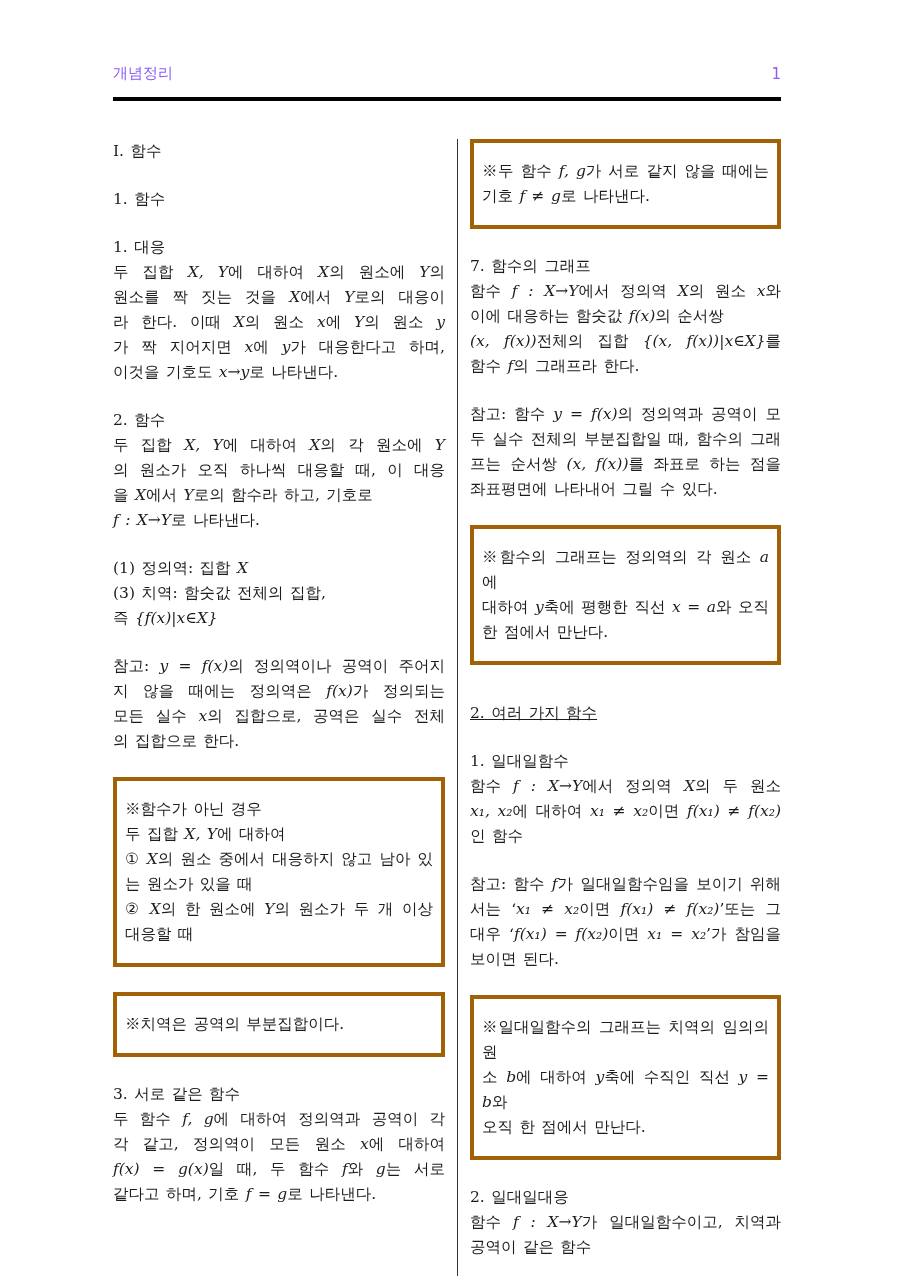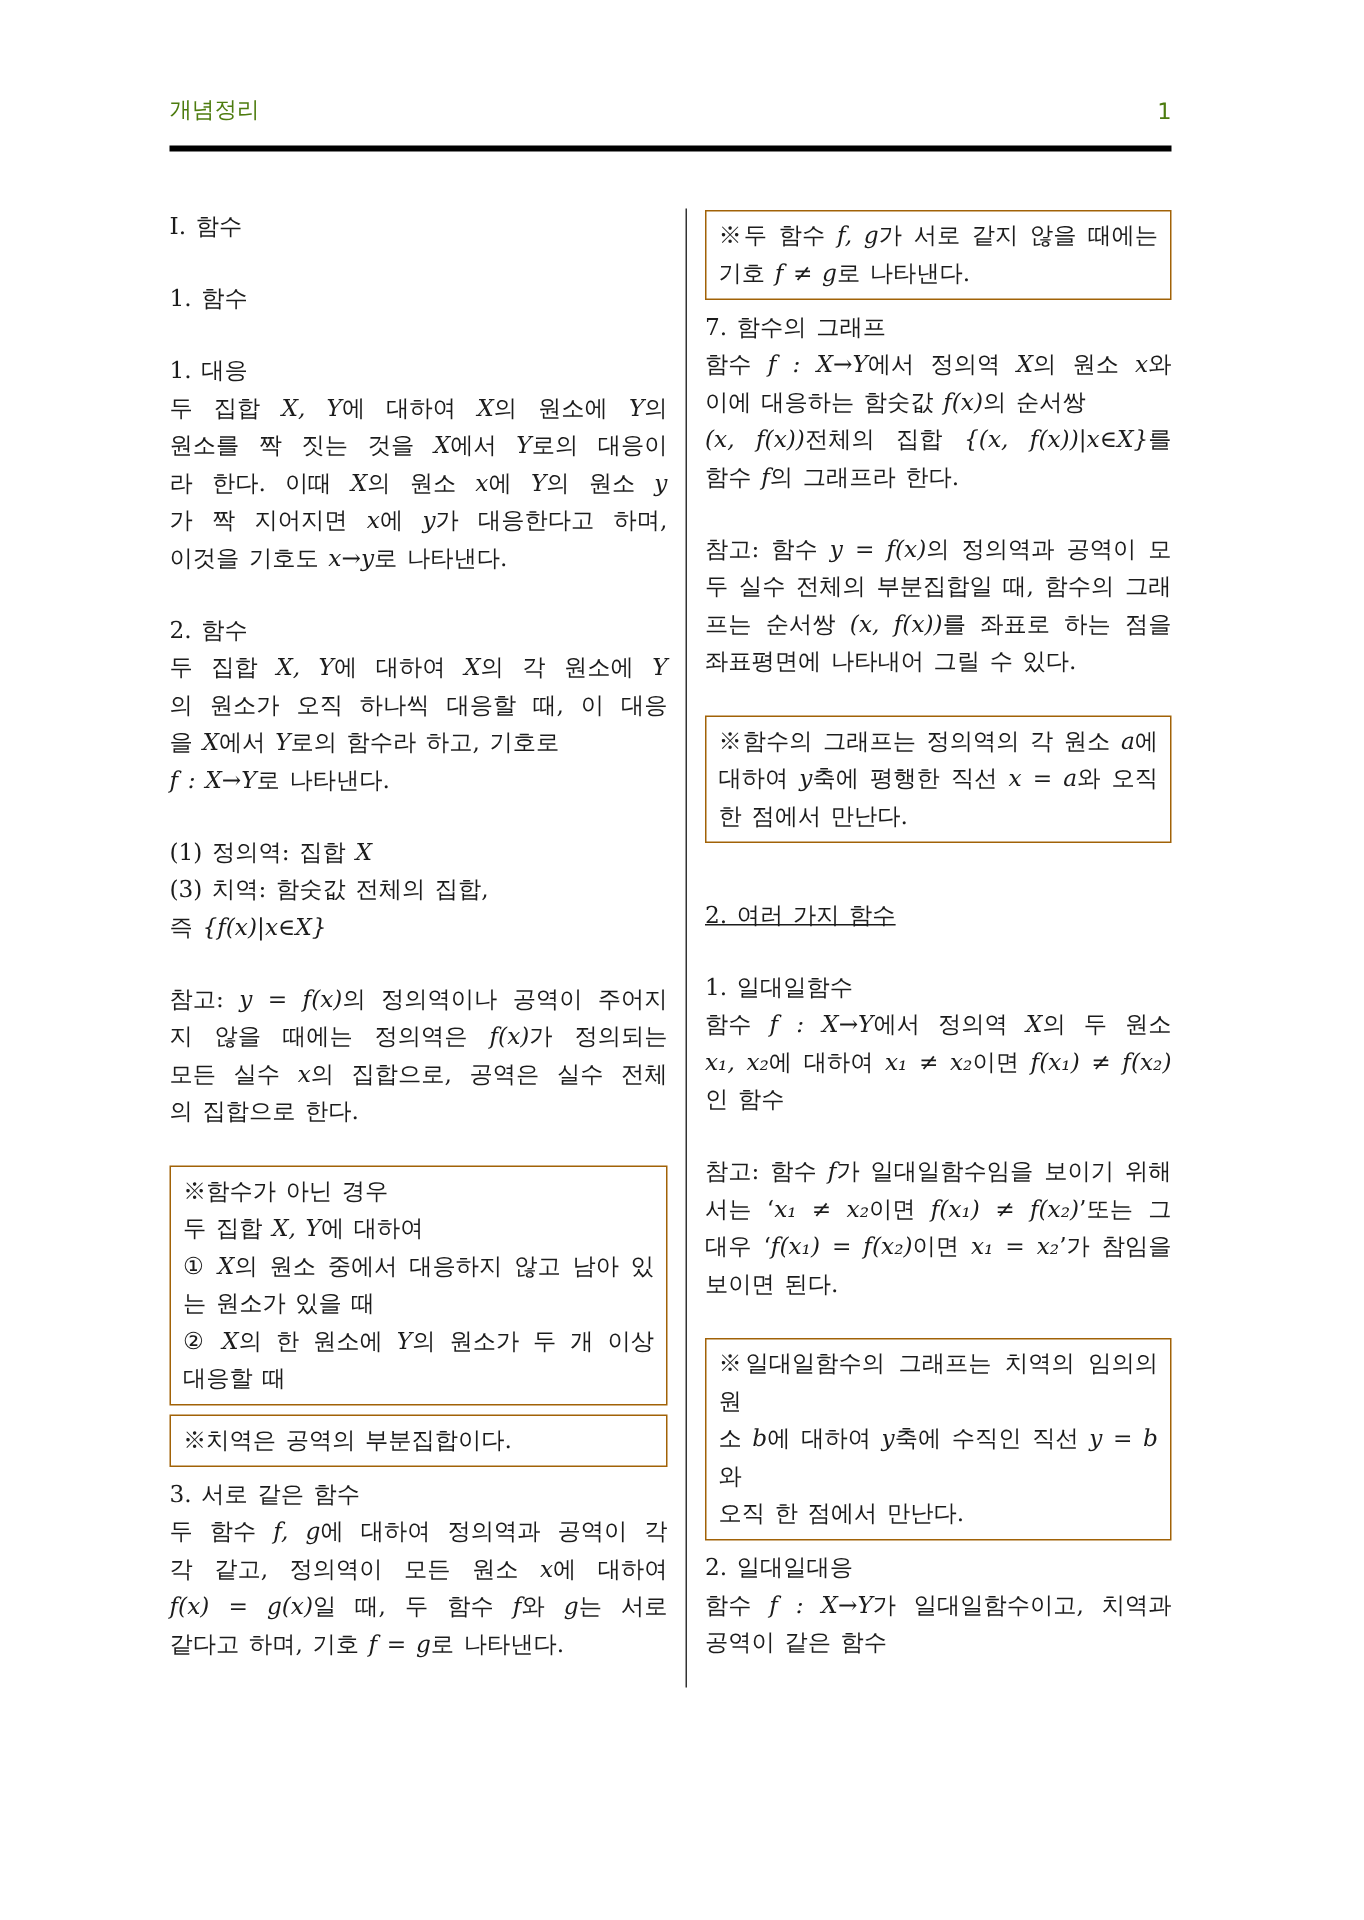--- a/index.html
+++ b/index.html
@@ -20,59 +20,59 @@
   .header {
     position: absolute;
     left: 113px;
     top: 64px;
     width: 668px;
     display: flex;
     justify-content: space-between;
     align-items: flex-end;
     font-family: "DejaVu Sans", "Liberation Sans", sans-serif;
     font-size: 15px;
-    color: #4d7c0f;
+    color: #8b5cf6;
   }
   .rule {
     position: absolute;
     left: 113px;
     top: 97px;
     width: 668px;
     height: 4px;
     background: #000;
   }
   .content {
     position: absolute;
     left: 113px;
     top: 139px;
     width: 668px;
     display: flex;
     justify-content: space-between;
-    align-items: center;
+    align-items: flex-start;
   }
   .col {
     font-size: 15.5px;
     line-height: 25px;
     word-spacing: 1.5px;
   }
   .col.left  { width: 332px; }
   .col.right { width: 311px; }
   .divider {
     width: 1px;
     background: #333;
     margin: 0 0 0 0;
     align-self: stretch;
   }
   .block { margin: 0 0 23px 0; }
   .block:last-child { margin-bottom: 16px; }
   .block.extra-gap { margin-top: 36px; text-decoration: underline; }
   .block.box {
-    border: 1px solid #a16207;
-    padding: 4px 8px;
-    margin-bottom: 6px;
+    border: 4px solid #a16207;
+    padding: 16px 8px;
+    margin-bottom: 25px;
   }
   .line { min-height: 25px; }
   .line.j {
     text-align: justify;
     text-align-last: justify;
   }
   .math {
     font-family: "DejaVu Serif", serif;
     font-style: italic;
   }

